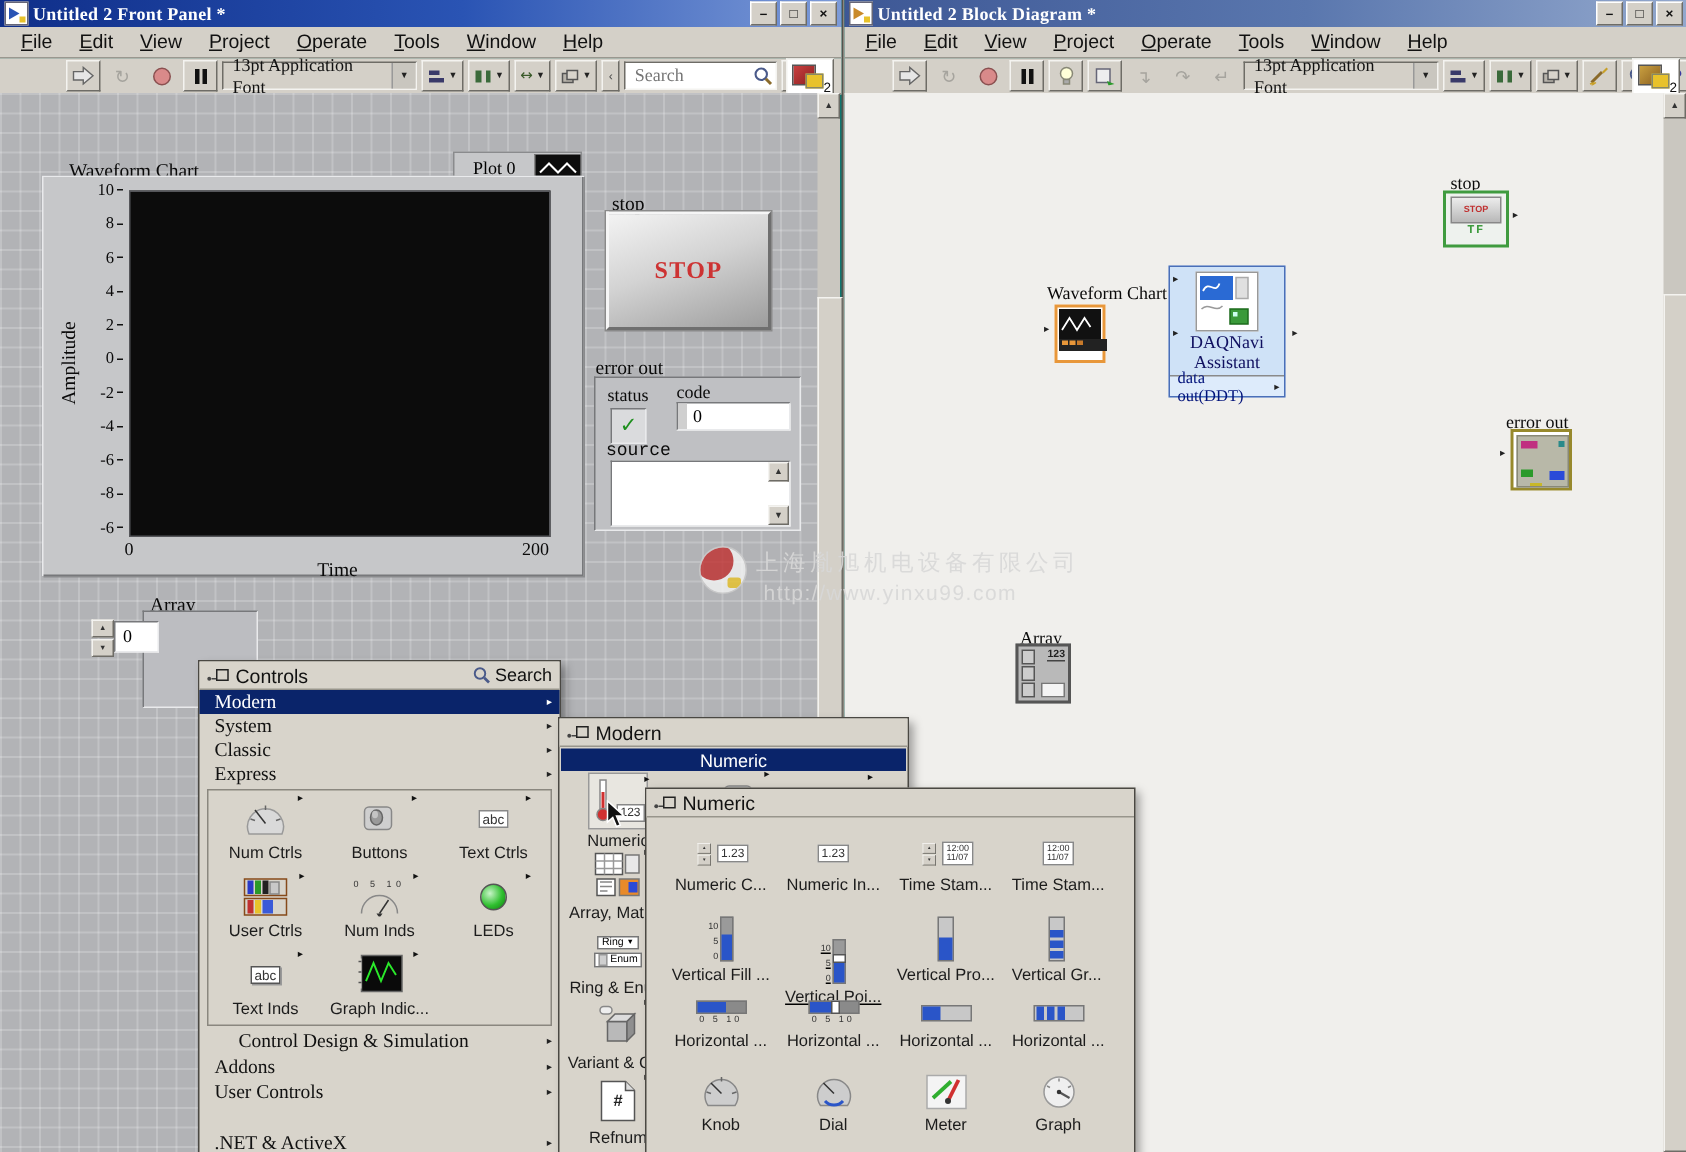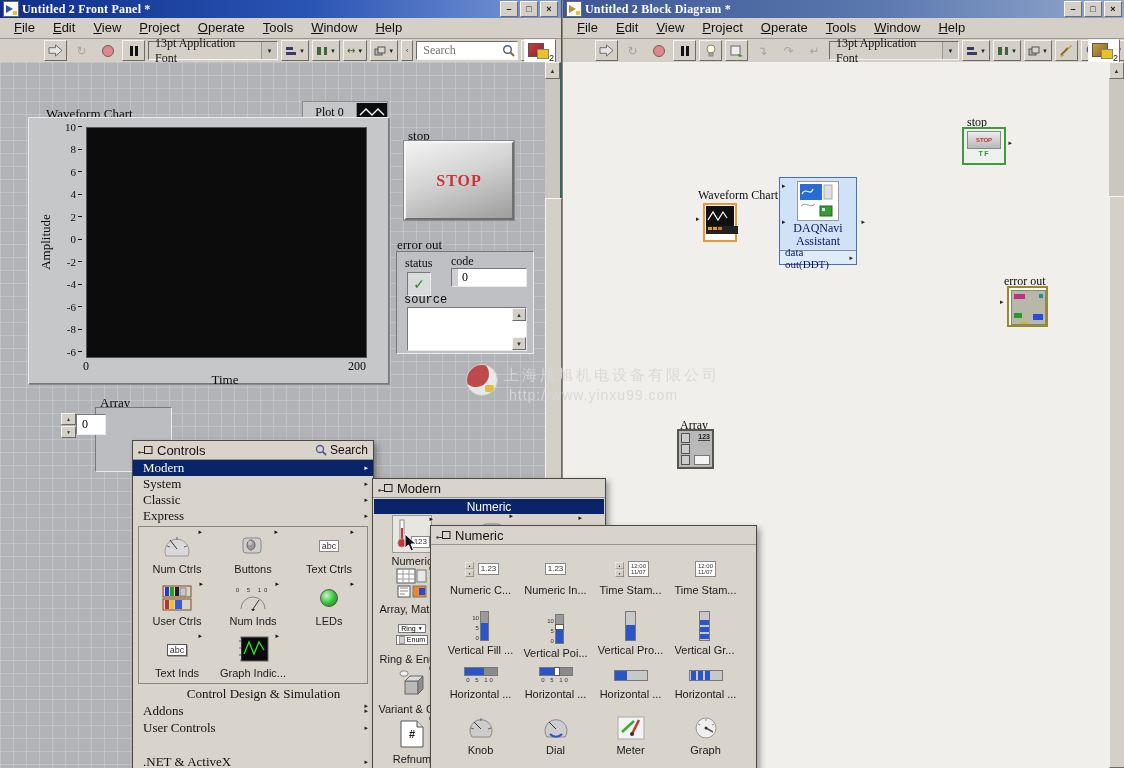--- a/index.html
+++ b/index.html
@@ -609,21 +609,21 @@
             <polyline points="7,18 12,6 17,18 22,6 27,14" fill="none" stroke="#2ae82a" stroke-width="1.3"></polyline>
             <rect x="0" y="3" width="4" height="20" fill="#d8d4cb"></rect>
             <path d="M2 5h2M2 12h2M2 19h2" stroke="#555"></path>
           </svg>
         <span class="mini-arrow">▸</span>
       </div>
       <div class="cell-cap">Graph Indic...</div>
     </div>
   </div>
 
-  <div class="pal-row" style="position:absolute;left:16px;right:0;top:245px;flex-direction:column;">
+  <div class="pal-row" style="position:absolute;left:16px;right:0;top:245px;">
       <span>Control Design &amp; Simulation</span>
       <span class="sub">▸</span>
     </div>
   <div class="pal-row" style="position:absolute;left:0;right:0;top:262px;">
       <span>Addons</span>
       <span class="sub">▸</span>
     </div>
   <div class="pal-row" style="position:absolute;left:0;right:0;top:279px;">
       <span>User Controls</span>
       <span class="sub">▸</span>
@@ -785,21 +785,21 @@
             <span>5</span>
             <span>0</span>
           </span>
           <span class="vbar">
             <i style="height:60%;"></i>
           </span>
         </span>
     </div>
     <div class="cell-cap">Vertical Fill ...</div>
   </div>
-  <div class="cell" style="left:87px;top:87px;width:75px;">
+  <div class="cell" style="left:87px;top:99px;width:75px;text-decoration:underline;">
     <div class="cell-icon" style="width:30px;height:32px;">
       <span class="vslider">
           <span class="vscale">
             <span>10</span>
             <span>5</span>
             <span>0</span>
           </span>
           <span class="vbar">
             <i style="height:45%;"></i>
             <span class="notch" style="left:-1px;right:-1px;height:4px;bottom:45%;"></span>

